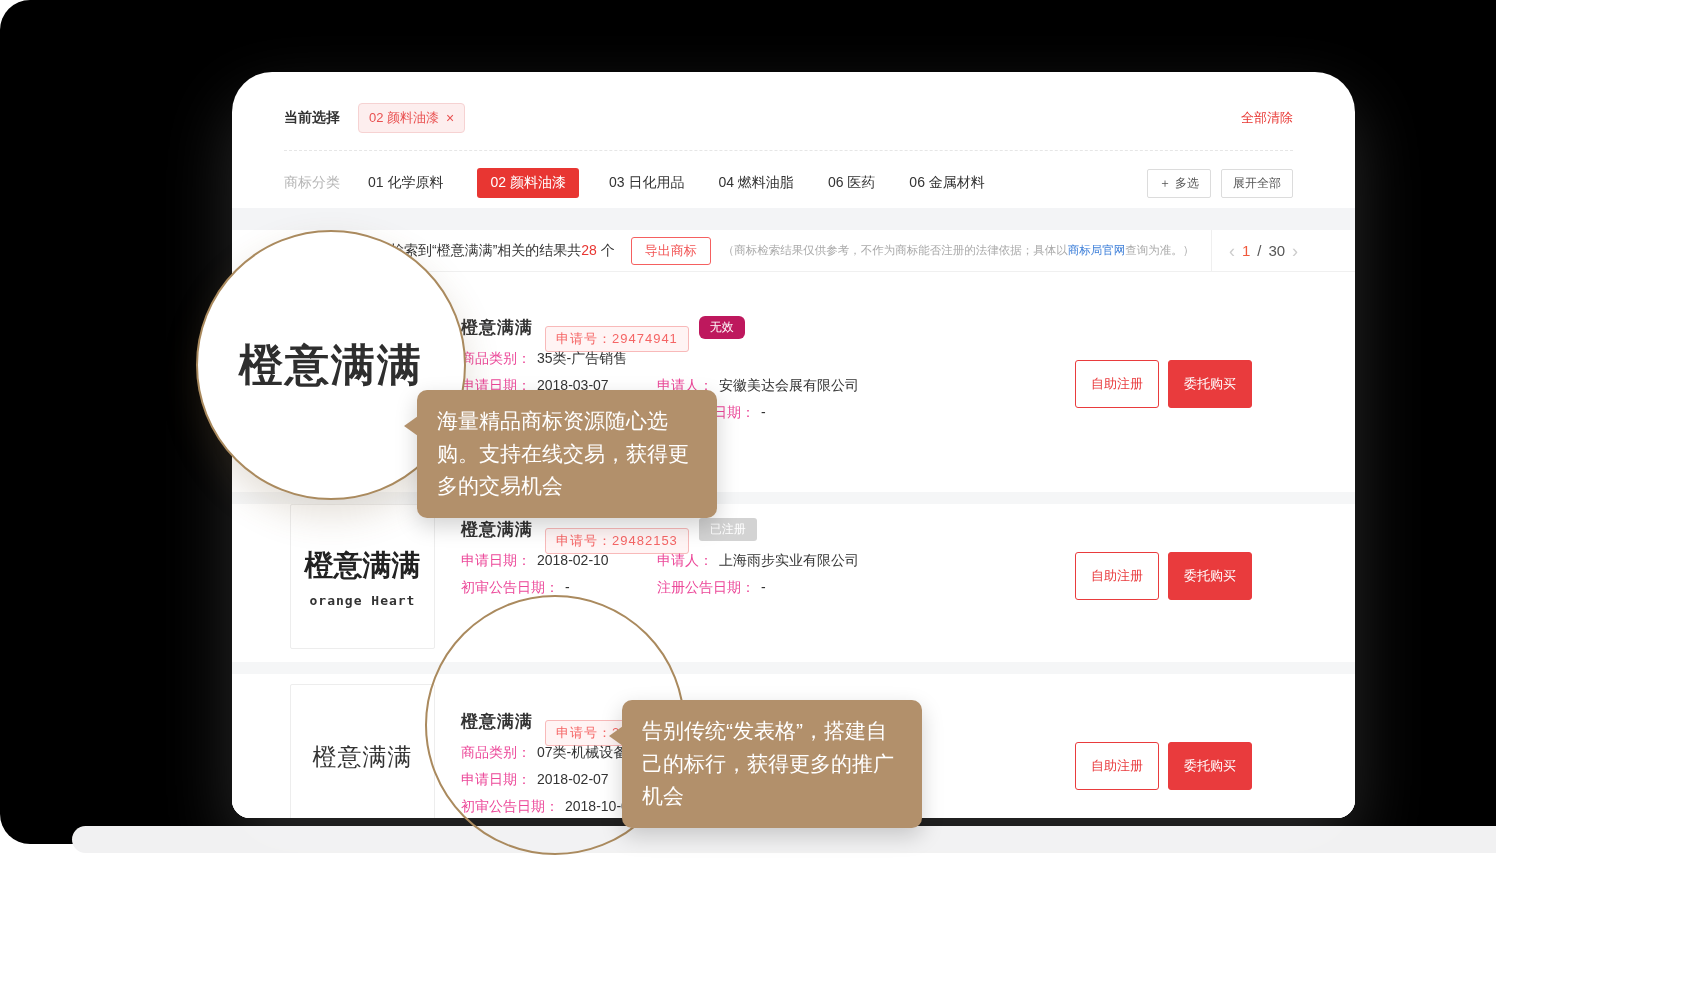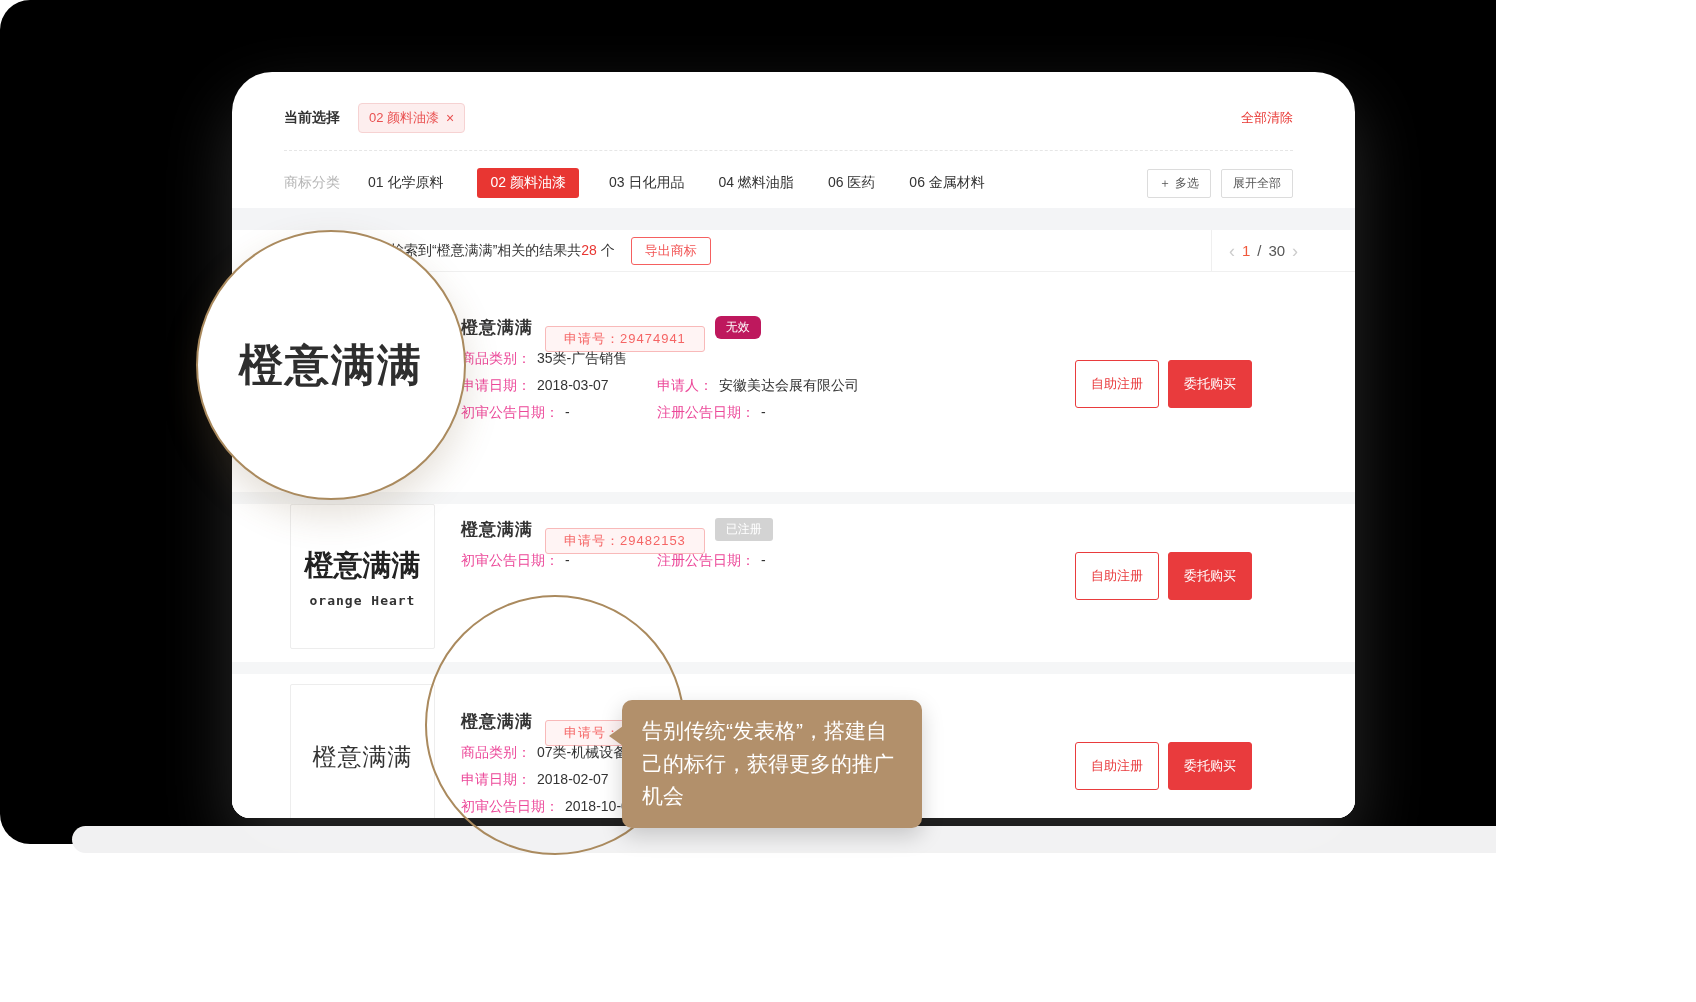--- a/index.html
+++ b/index.html
@@ -63,21 +63,21 @@
   .tm-sub { font-family:"DejaVu Sans Mono","Liberation Mono",monospace; font-size:13px; font-weight:bold;
             color:#333; letter-spacing:1px; margin-top:7px; }
   .tm-plain { font-size:24px; color:#333; letter-spacing:1px; }
   .detail { margin-left:26px; flex:1; }
   .r1 .detail { padding-top:28px; }
   .r2 .detail { padding-top:12px; }
   .r3 .detail { padding-top:24px; }
   .name-line { display:flex; align-items:center; height:26px; margin-bottom:10px; }
   .tm-name { font-size:17px; font-weight:bold; color:#333; margin-right:12px; letter-spacing:1px; }
   .appno-tag { font-size:13px; color:#f56565; background:#fff4f4; border:1px solid #f8b9b9; border-radius:3px;
-               padding:3px 18px; margin-right:10px; letter-spacing:1px; white-space:nowrap;margin-top:24px; }
+               padding:3px 10px; margin-right:10px; letter-spacing:1px; white-space:nowrap;margin-top:24px; }
   .status { font-size:12px; color:#fff; border-radius:3px; padding:3px 11px; }
   .status.invalid { background:#be185d;border-radius:6px; }
   .status.registered { background:#d3d3d3; }
   .dline { font-size:14px; height:18px; margin-bottom:9px; white-space:nowrap; }
   .dl { color:#ec4899; margin-right:6px; }
   .dv { color:#333; }
   .col1 { display:inline-block; width:192px; }
   .actions { position:absolute; display:flex; gap:9px; }
   .r1 .actions { right:103px; top:88px; }
   .r2 .actions { right:103px; top:48px; }
@@ -139,20 +139,23 @@
     </div>
 
     <div class="band"></div>
 
     <div class="results">
       <div class="res-hdr">
         <span class="summary">
           <span>检索到“橙意满满”相关的结果共</span><span class="red">28</span> <span>个</span>
         </span>
         <button class="export">导出商标</button>
+        <span class="disclaimer">
+          <span>（商标检索结果仅供参考，不作为商标能否注册的法律依据；具体以</span><a class="link">商标局官网</a><span>查询为准。）</span>
+        </span>
         <div class="pager">
           <span class="pg-ch">‹</span>
           <span class="pg-cur">1</span>
           <span class="pg-sep">/</span>
           <span class="pg-total">30</span>
           <span class="pg-ch">›</span>
         </div>
       </div>
 
       <div class="row r1">
@@ -185,20 +188,24 @@
           <div class="tm-cal">橙意满满</div>
           <div class="tm-sub">orange Heart</div>
         </div>
         <div class="detail">
           <div class="name-line">
             <span class="tm-name">橙意满满</span>
             <span class="appno-tag"><span>申请号：</span><span>29482153</span></span>
             <span class="status registered">已注册</span>
           </div>
           <div class="dline">
+            <span class="col1"><span class="dl">申请日期：</span><span class="dv">2018-02-10</span></span>
+            <span><span class="dl">申请人：</span><span class="dv">上海雨步实业有限公司</span></span>
+          </div>
+          <div class="dline">
             <span class="col1"><span class="dl">初审公告日期：</span><span class="dv">-</span></span>
             <span><span class="dl">注册公告日期：</span><span class="dv">-</span></span>
           </div>
         </div>
         <div class="actions">
           <button class="btn-outline">自助注册</button>
           <button class="btn-solid">委托购买</button>
         </div>
       </div>
       <div class="row-gap"></div>
@@ -226,14 +233,15 @@
         </div>
       </div>
 
     </div>
   </div>
 
   <div class="magnifier1">
     <span class="big">橙意满满</span>
   </div>
   <div class="magnifier2"></div>
+  <div class="tooltip t1">海量精品商标资源随心选购。支持在线交易，获得更多的交易机会</div>
   <div class="tooltip t2">告别传统“发表格”，搭建自己的标行，获得更多的推广机会</div>
 </div>
 
 </body></html>

